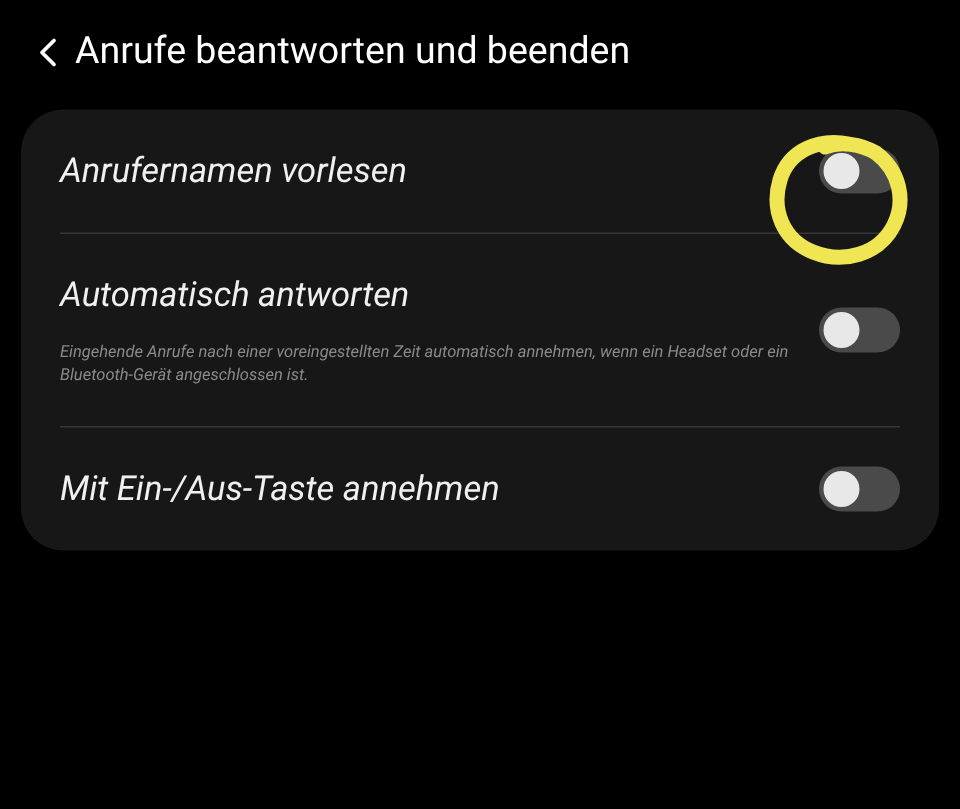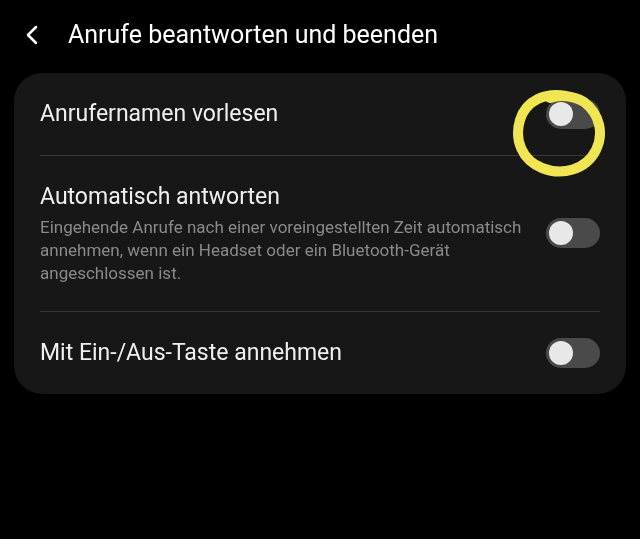--- a/index.html
+++ b/index.html
@@ -13,21 +13,21 @@
       background: #000000;
       font-family: -apple-system, BlinkMacSystemFont, "Segoe UI", Roboto, sans-serif;
       color: #ffffff;
       overflow: hidden;
       position: relative;
     }
     .header {
       display: flex;
       align-items: center;
       padding: 20px 20px 24px 20px;
-      gap: 22px;
+      gap: 4px;
     }
     .back-icon {
       width: 26px;
       height: 26px;
       display: flex;
       align-items: center;
       justify-content: center;
       cursor: pointer;
     }
     .back-icon svg {
@@ -46,37 +46,38 @@
       border-radius: 28px;
       padding: 0 26px;
     }
     .settings-row {
       display: flex;
       align-items: center;
       justify-content: flex-end;
       padding: 26px 0;
       border-bottom: 1px solid #363636;
       gap: 20px;
+      font-style: italic;
     }
     .settings-row:last-child {
       border-bottom: none;
     }
     .row-text {
       flex: 1;
     }
     .row-title {
       font-size: 23px;
       font-weight: 400;
       color: #f0f0f0;
       line-height: 1.3;
     }
     .row-subtitle {
-      font-size: 17px;
+      font-size: 11px;
       color: #8a8a8a;
-      margin-top: 4px;
+      margin-top: 16px;
       line-height: 1.35;
     }
     .toggle {
       width: 54px;
       height: 30px;
       background: #4a4a4a;
       border-radius: 15px;
       position: relative;
       flex-shrink: 0;
       cursor: pointer;

